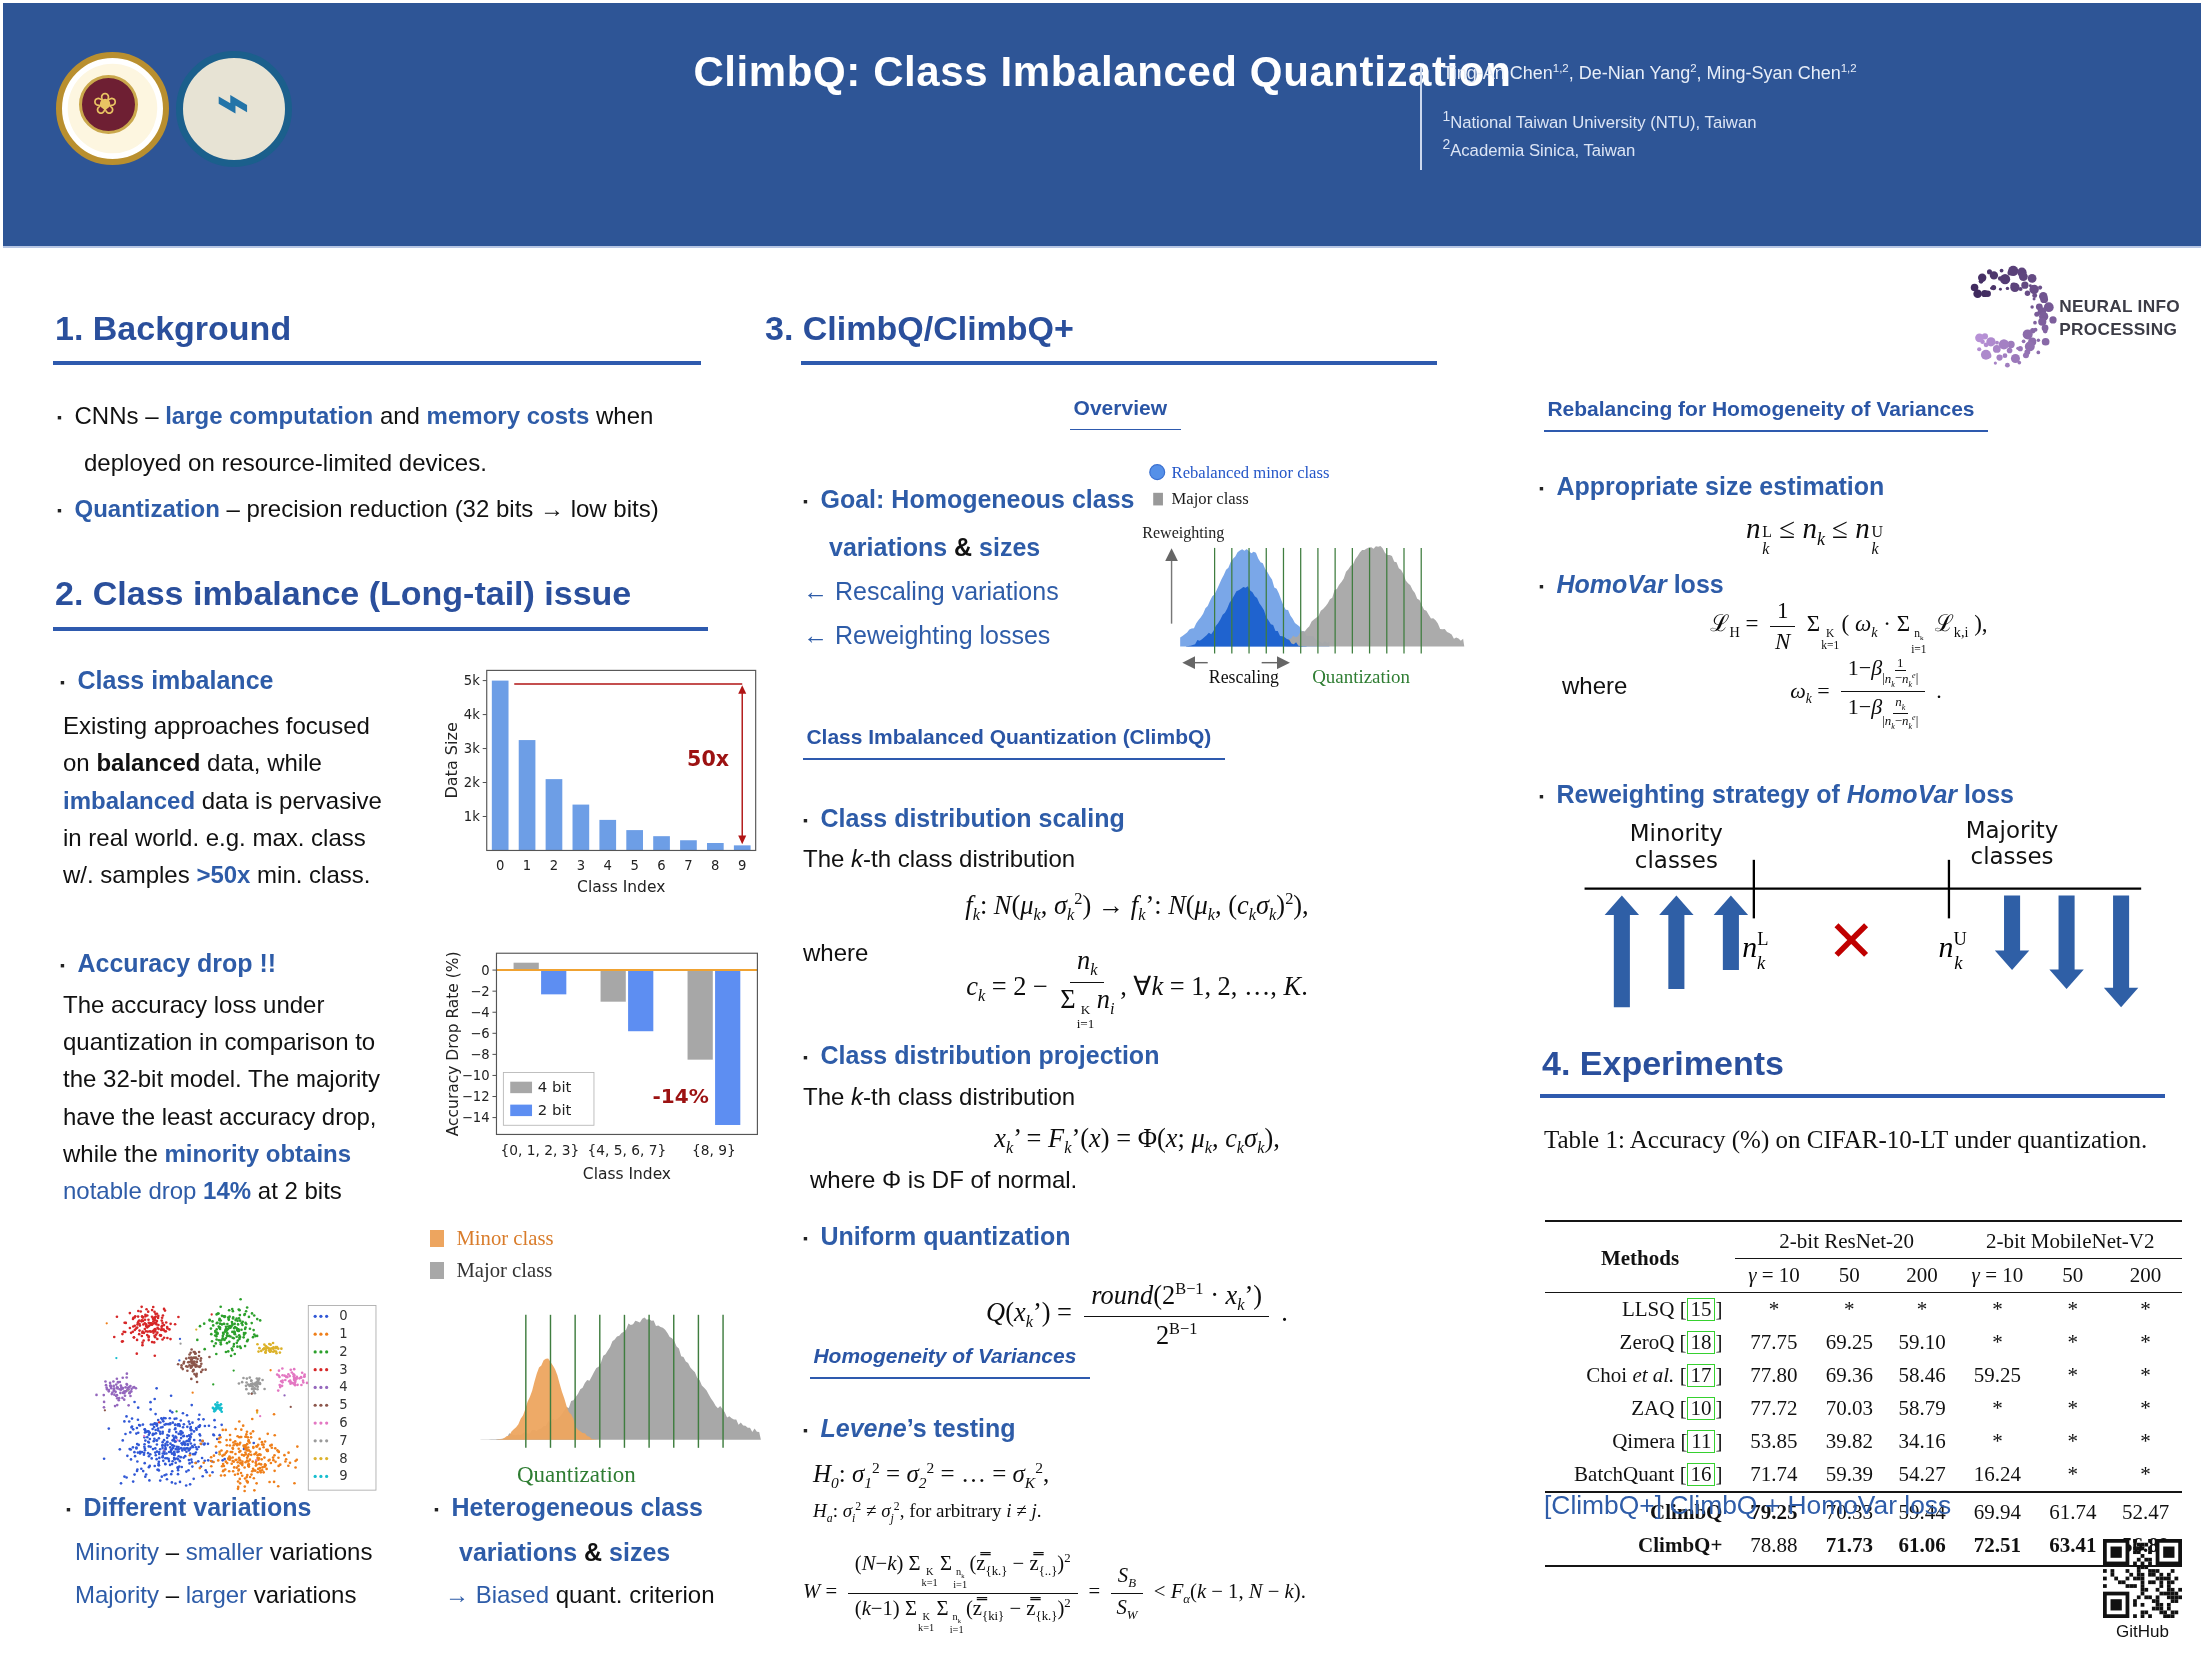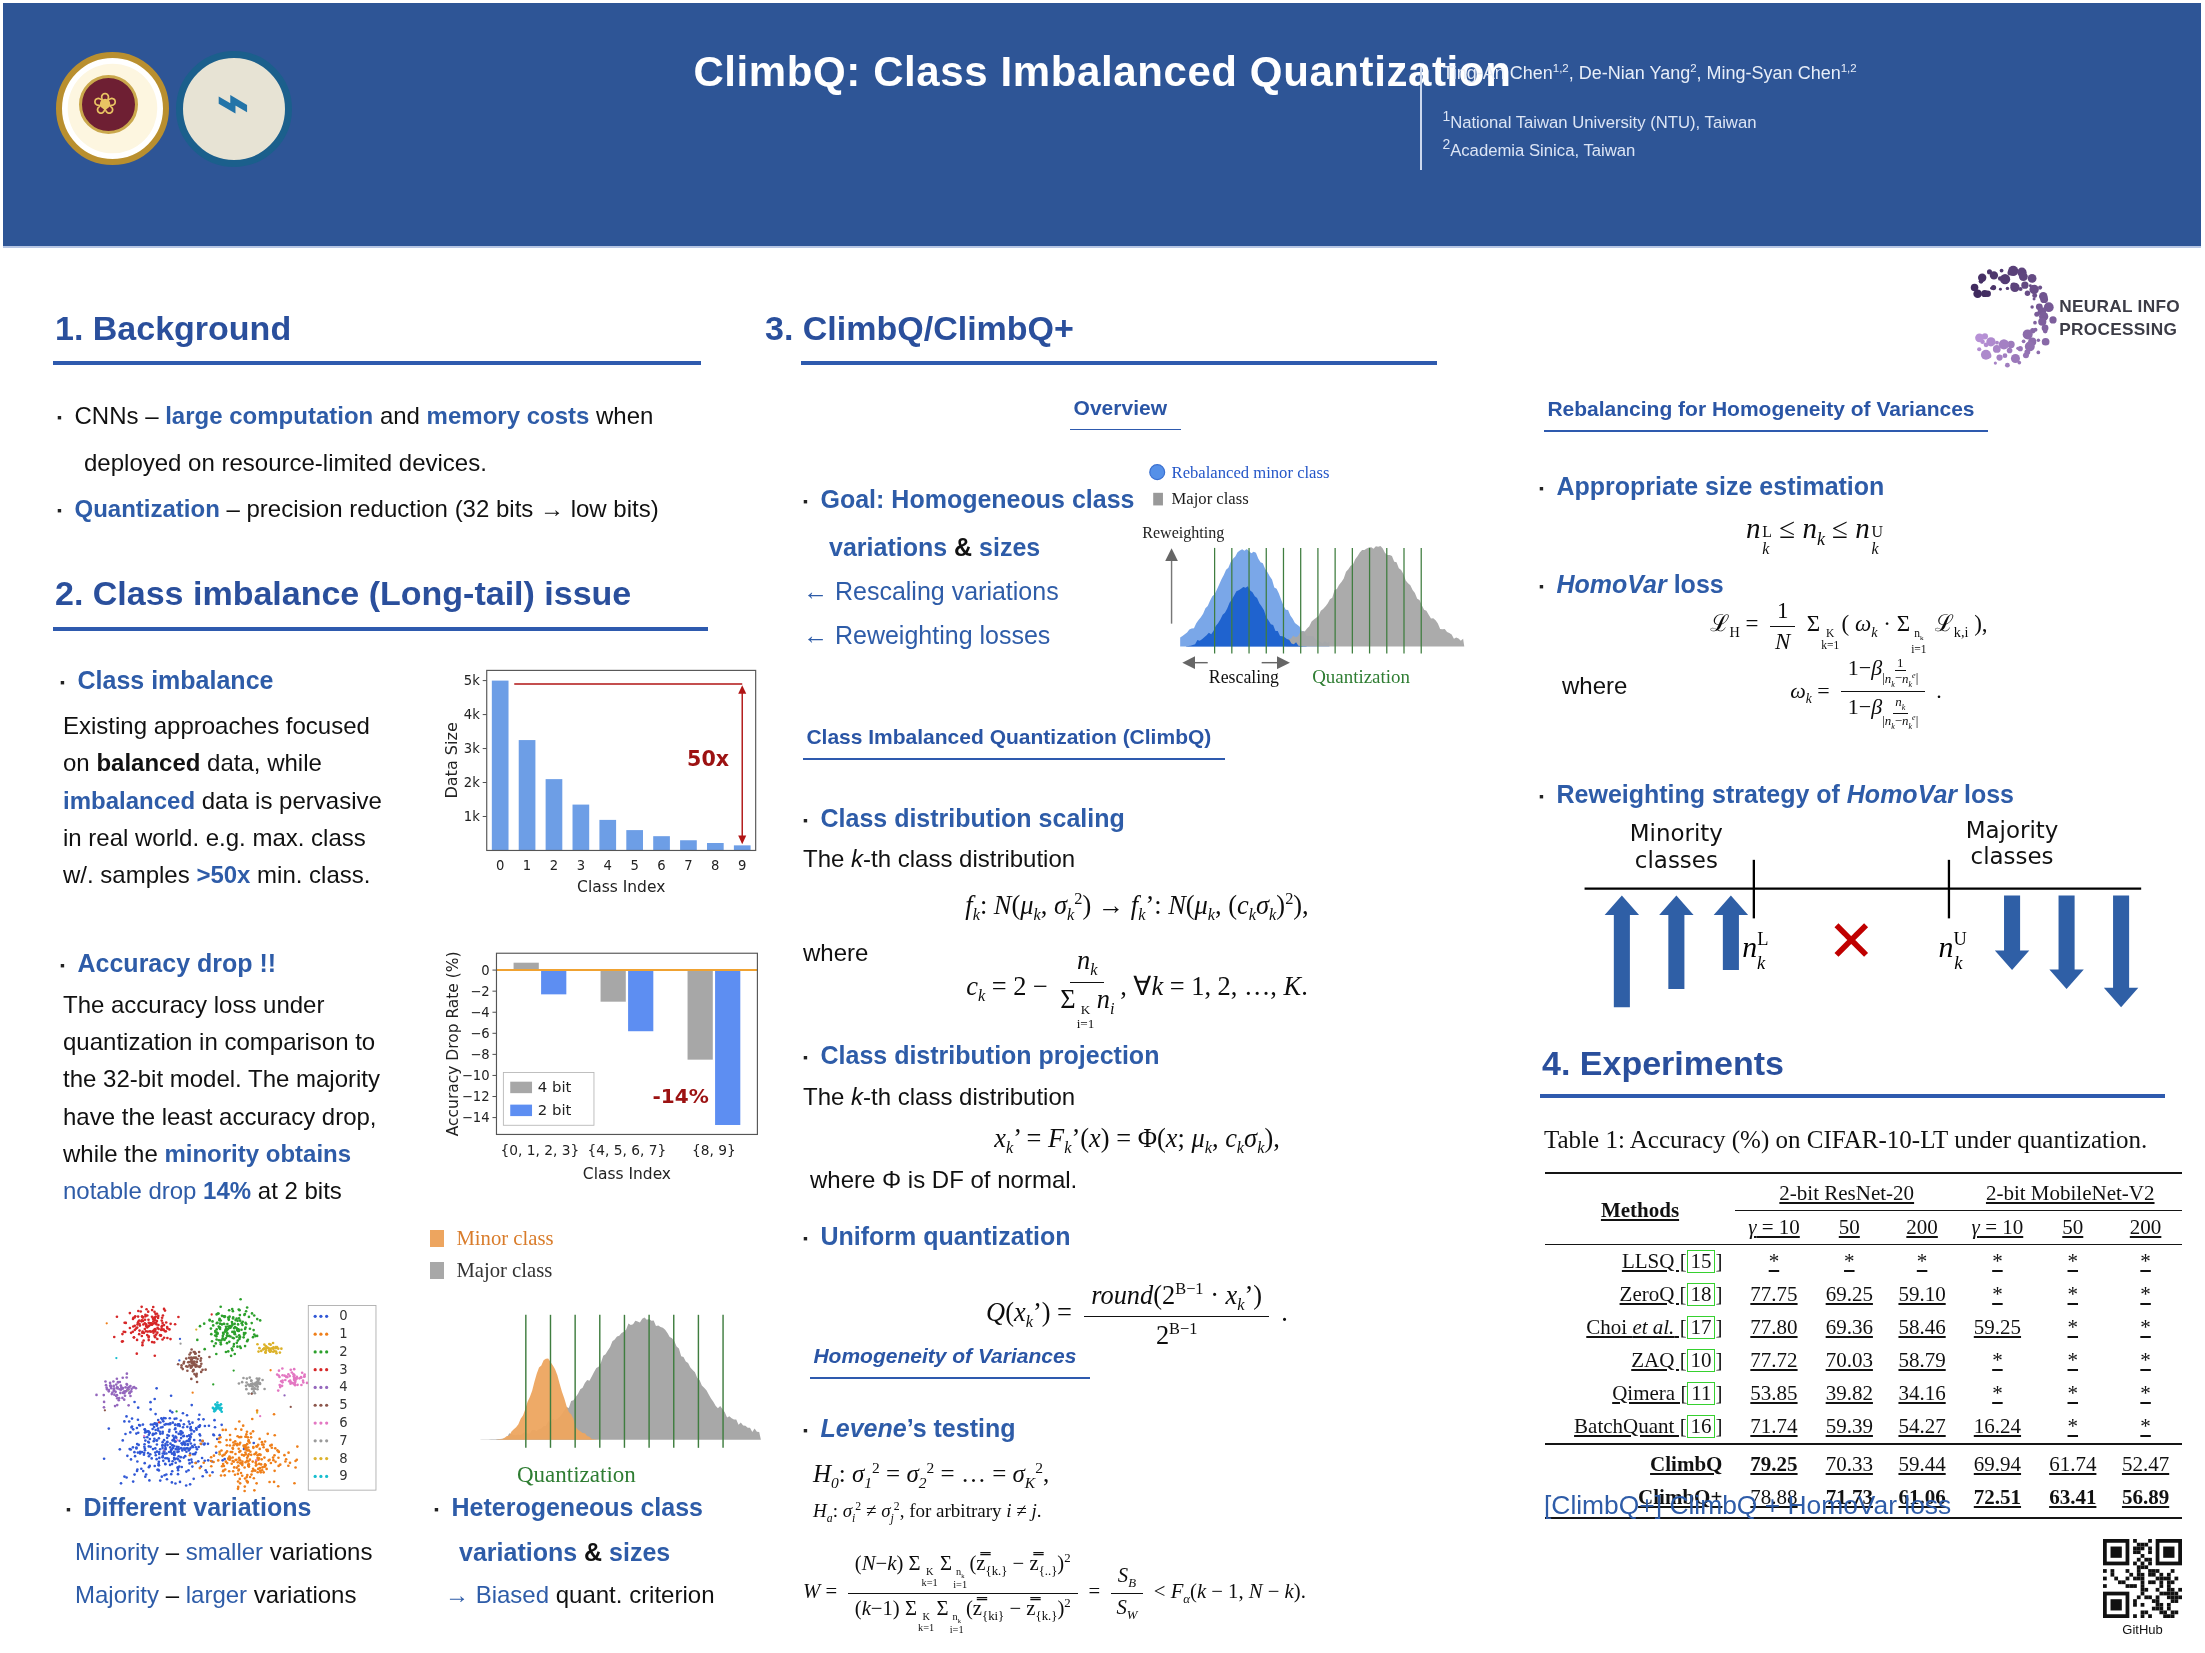--- a/index.html
+++ b/index.html
@@ -66,21 +66,21 @@
   .tbl tr.h1 th{border-top:2.9px solid #151515;padding-top:6.9px;}
   .tbl th.grp,.tbl th.grp2{border-bottom:1.7px solid #151515;font-weight:normal;}
   .tbl th.meth{border-bottom:1.7px solid #151515;vertical-align:middle;font-weight:bold;}
   .tbl tr.h2 th{border-bottom:1.7px solid #151515;}
   .tbl td.m{text-align:right;padding-right:12.6px;white-space:nowrap;}
   .tbl tr.hl td{font-weight:normal;}
   .tbl tr.hl1 td{border-top:2.3px solid #151515;padding-top:6.9px;}
   .tbl tr.last td{border-bottom:2.9px solid #151515;padding-bottom:6.9px;}
   .refbox{display:inline-block;border:1.7px solid #36d12f;padding:0 2.9px;line-height:1.02;}
   .note-blue{color:#2e5ca8;font-size:26.4px;}
-  .github-label{font-size:13px;color:#111;text-align:center;}
+  .github-label{font-size:17px;color:#111;text-align:center;}
 </style>
 </head>
 <body>
 
 <div class="abs header">
   <div class="abs logo ntu">
     <div class="abs ntu-inner"></div>
     <div class="abs ntu-glyph">❀</div>
   </div>
   <div class="abs logo as">
@@ -1792,21 +1792,21 @@
       <polygon points="310,140 280,174 296,174 296,270 324,270 324,174 340,174" fill="#2f5fa6"></polygon>
       <polygon points="800,270 770,236 786,236 786,140 814,140 814,236 830,236" fill="#2f5fa6"></polygon>
       <polygon points="895,303 865,269 881,269 881,140 909,140 909,269 925,269" fill="#2f5fa6"></polygon>
       <polygon points="990,335 960,301 976,301 976,140 1004,140 1004,301 1020,301" fill="#2f5fa6"></polygon>
     </svg></div>
 
 <div class="abs h-sec" style="left:1542px;top:1044px;">4. Experiments</div>
 <div class="abs rule" style="left:1540px;top:1094px;width:625px;"></div>
 
 <div class="abs serif" style="left:1544px;top:1126px;font-size:25px;">Table 1: Accuracy (%) on CIFAR-10-LT under quantization.</div>
-<div class="abs" style="left:1545px;top:1172px;width:637px;text-decoration:underline;">
+<div class="abs" style="left:1545px;top:1220px;width:637px;">
     <table class="tbl" style="width:100%;">
       <tbody>
         <tr class="h1">
           <th class="meth" rowspan="2" style="width:175px;">Methods</th>
       <th colspan="3" class="grp">2-bit ResNet-20</th>
       <th colspan="3" class="grp2">2-bit MobileNet-V2</th>
         </tr>
         <tr class="h2">
           <th class="sub"><i>γ</i> = 10</th>
           <th class="sub">50</th>

